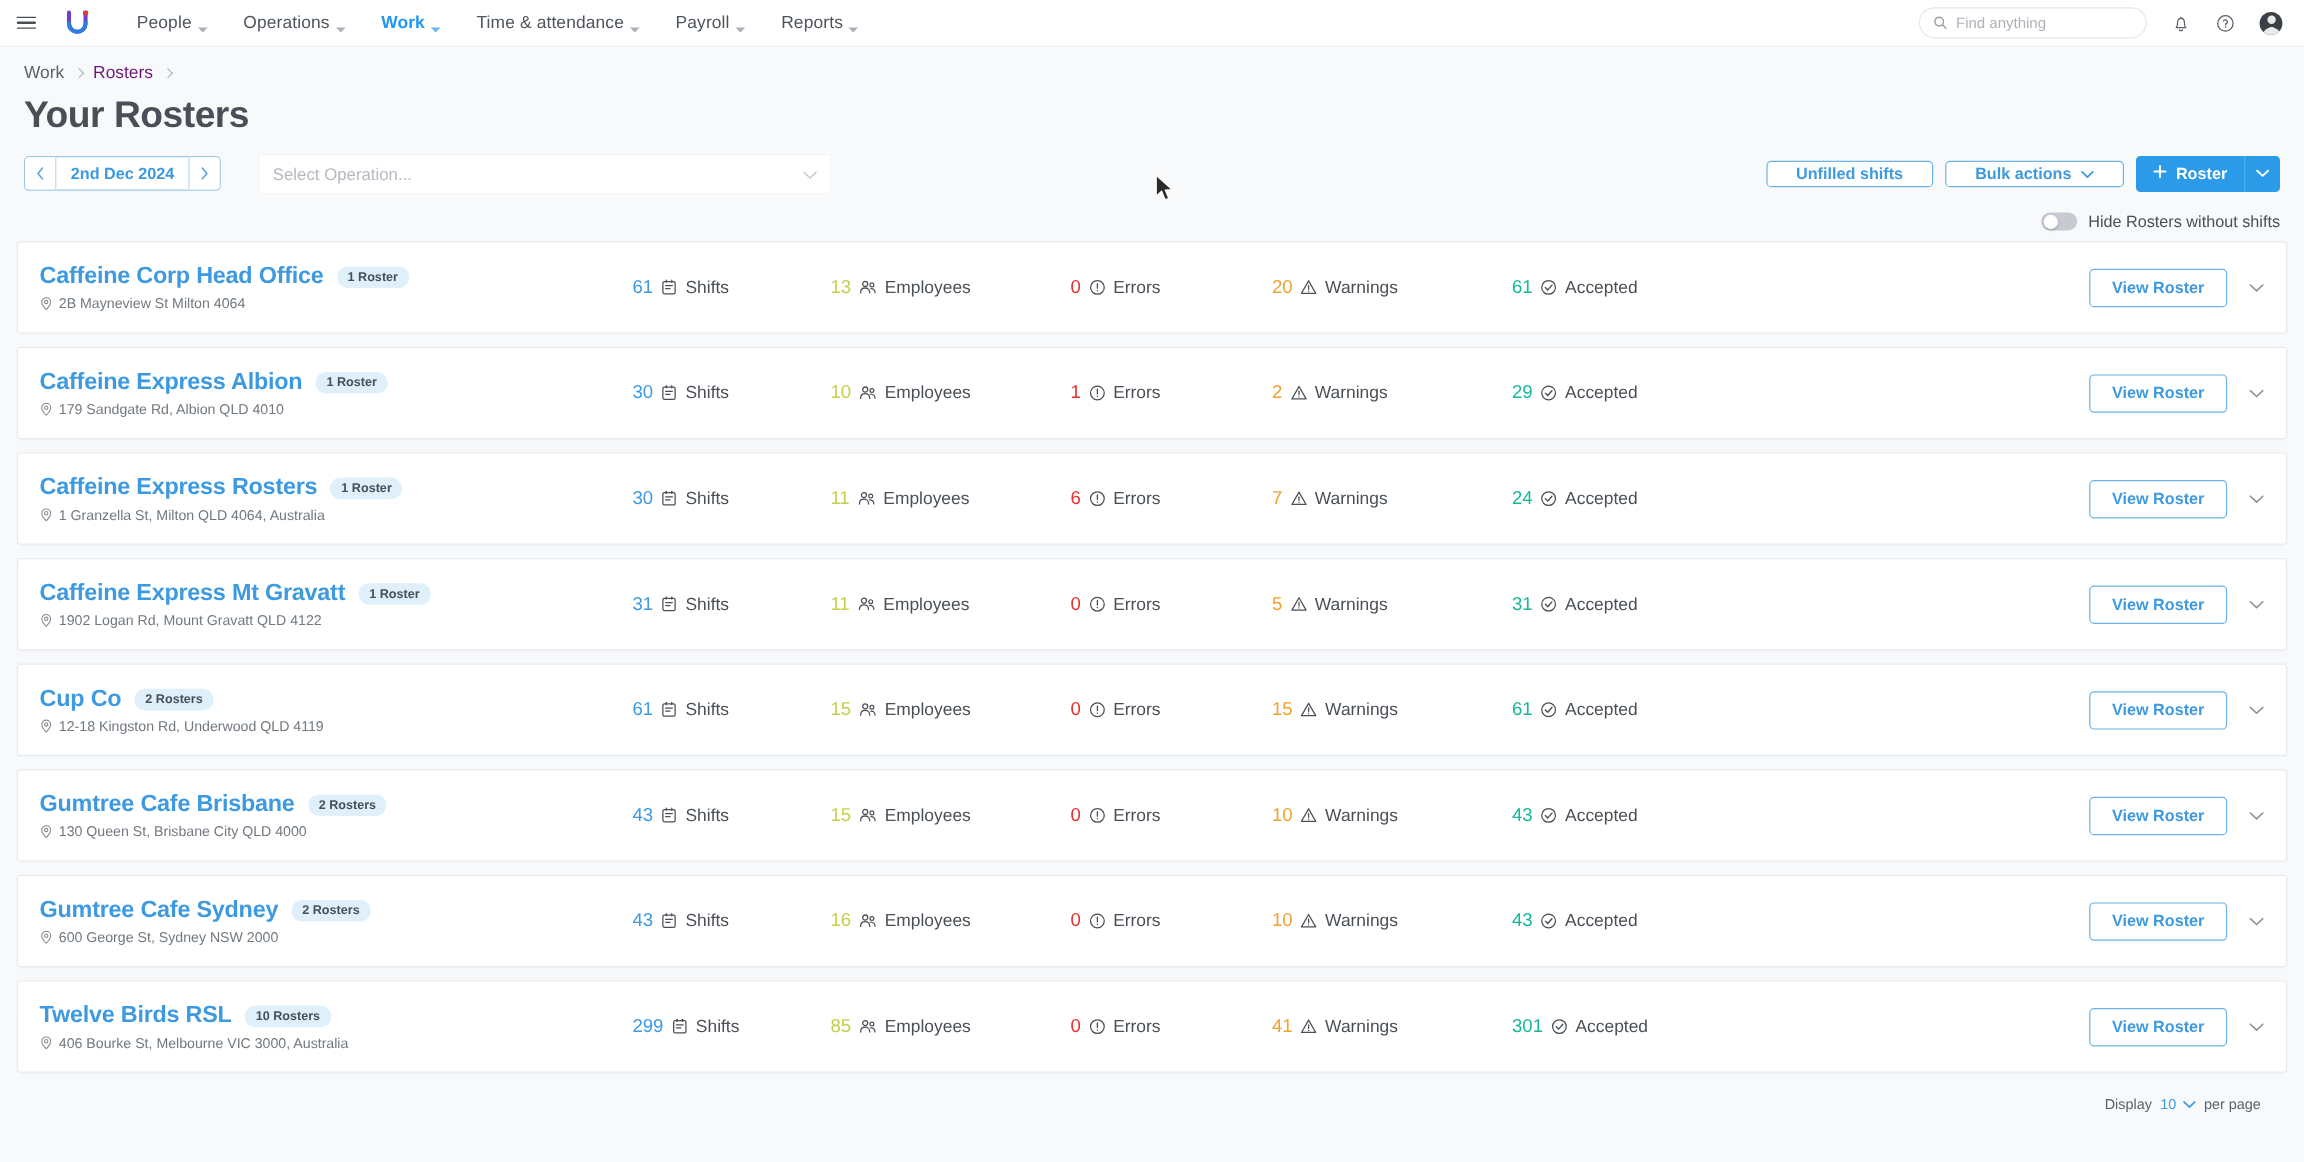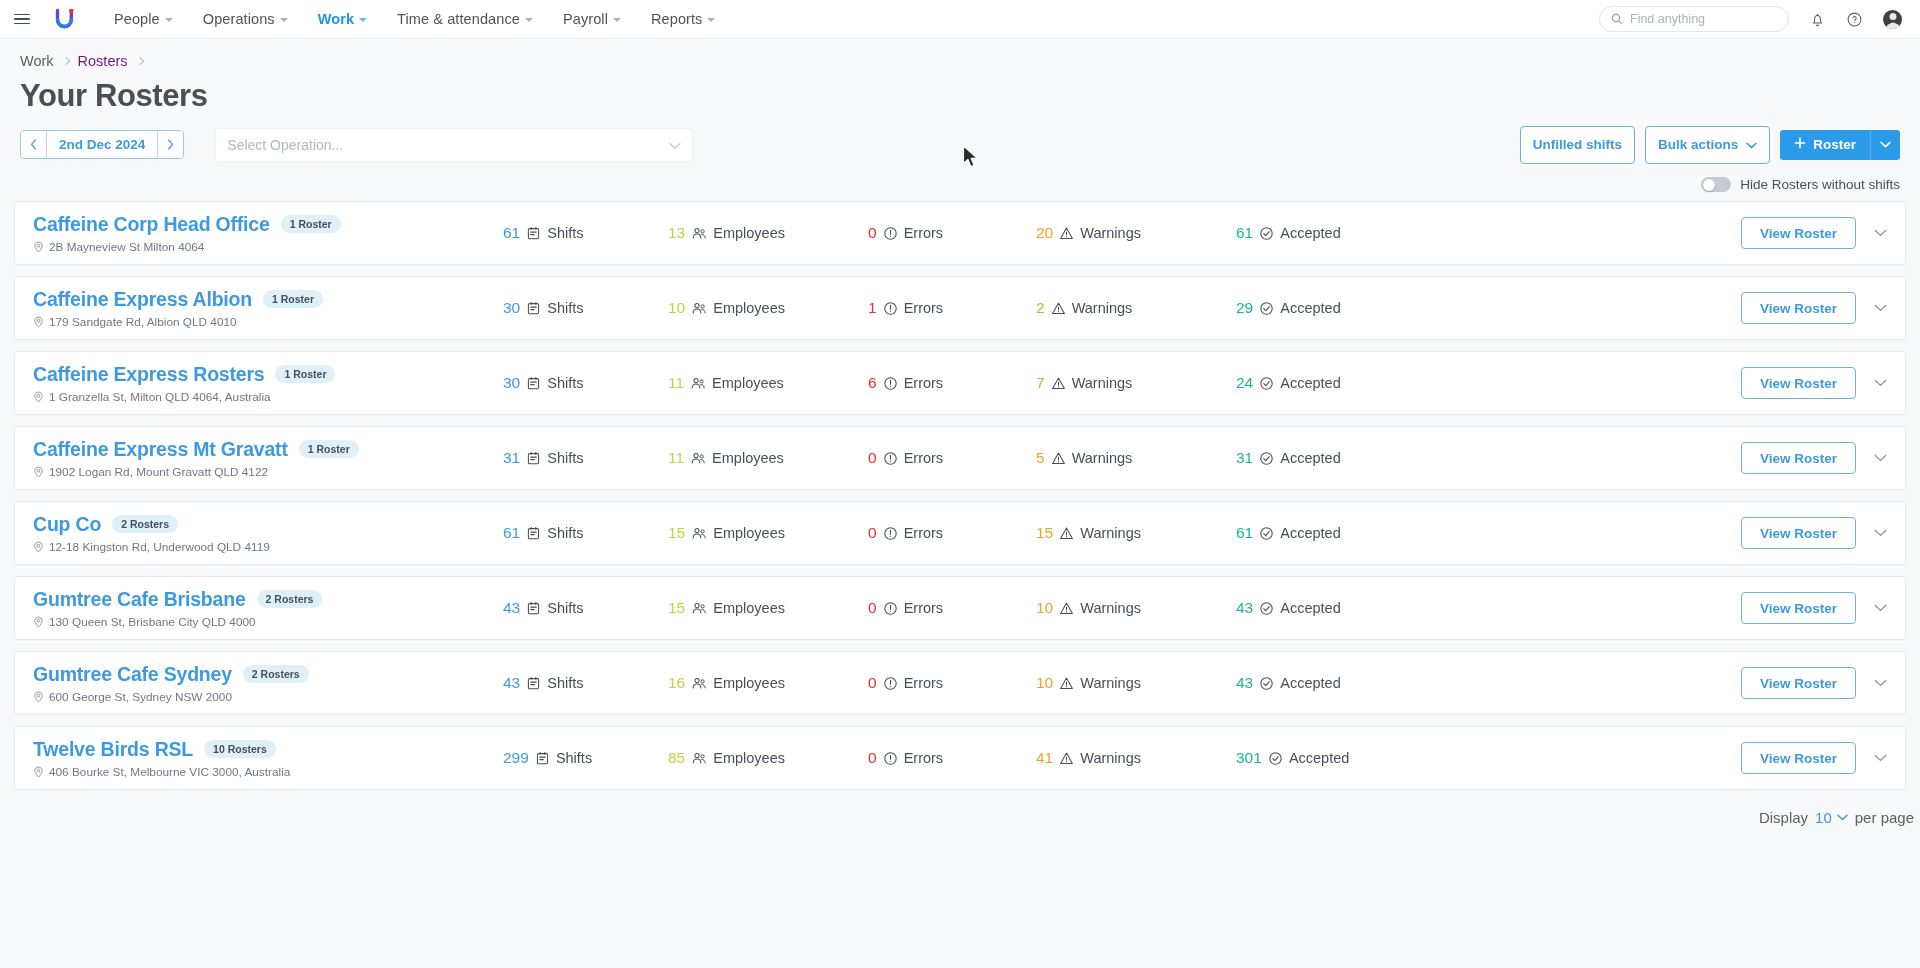--- a/index.html
+++ b/index.html
@@ -29,21 +29,21 @@
     gap: 3px; cursor: pointer; margin-right: 15px;
   }
   .hamburger span { display:block; height:1.6px; width:16px; background:#4a4f57; border-radius:1px; }
   .logo {
     width: 26px; height: 26px; margin-right: 22px;
     position: relative; cursor: pointer; flex: none;
   }
   .logo svg { display:block; }
   .nav-items { display: flex; align-items: center; gap: 0px; }
   .nav-item {
-    display: flex; align-items: center; gap: 5px;
+    display: flex; align-items: flex-end; gap: 5px;
     font-size: 14.5px; color: #4e545d; padding: 0 15px;
     cursor: pointer; letter-spacing: 0.1px;
     white-space: nowrap;
   }
   .nav-item.active { color: #2196f3; font-weight: 600; }
   .nav-item .caret {
     width: 0; height: 0; border-left: 4px solid transparent;
     border-right: 4px solid transparent; border-top: 4.5px solid #a9b0ba;
     margin-top: 2px;
   }
@@ -113,23 +113,23 @@
   .op-select {
     margin-left: 31px; width: 478px; height: 34px;
     background: #fff; border: none; border-radius: 2px;
     display: flex; align-items: center; padding: 0 12px;
     font-size: 14px; color: #b4b9c0; cursor: pointer;
     box-shadow: 0 0 0 1px #f0f2f5 inset;
   }
   .op-select .chev { margin-left: auto; }
   .toolbar-right { margin-left: auto; display: flex; align-items: center; gap: 10px; }
   .btn {
-    height: 38px; border-radius: 4px; display: flex; align-items: center;
+    height: 22px; border-radius: 4px; display: flex; align-items: center;
     justify-content: center; font-size: 13.5px; font-weight: 700;
-    cursor: pointer; white-space: nowrap; padding: 0 12px;
+    cursor: pointer; white-space: nowrap; padding: 0 24px;
   }
   .btn-outline { border: 1px solid #6cb2e4; color: #3e9ae0; background: #fff; }
   .btn-outline .chev { margin-left: 8px; }
   .btn-primary-group {
     display: flex; height: 30px; border-radius: 4px; overflow: hidden;
     background: #2b9ae8;
   }
   .btn-primary {
     background: #2b9ae8; color: #fff; font-size: 13.5px; font-weight: 700;
     display: flex; align-items: center; gap: 7px; padding: 0 14px; cursor: pointer;
@@ -152,23 +152,24 @@
     position: absolute; top: 1.5px; left: 1.5px;
     width: 12px; height: 12px; border-radius: 50%; background: #fff;
     box-shadow: 0 1px 2px rgba(0,0,0,.25);
   }
   .toggle-label { font-size: 13.5px; color: #4a4f57; }
 
   
   .list { padding: 0 14px; }
   .roster-card {
     background: #fff; border: 1px solid #e7eaee; border-radius: 3px;
-    height: 64px; display: flex; align-items: center;
+    height: 77px; display: flex; align-items: center;
     margin-bottom: 11px; padding: 0 14px 0 18px;
     box-shadow: 0 1px 0 rgba(20,30,50,.02);
+    gap: 24px;
   }
   .rc-left { width: 470px; flex: none; }
   .rc-title-row { display: flex; align-items: center; gap: 11px; }
   .rc-name {
     font-size: 19.5px; font-weight: 700; color: #3e9ae0;
     letter-spacing: -0.2px; cursor: pointer; white-space: nowrap;
   }
   .rc-badge {
     background: #dff0fb; color: #46505c; font-size: 10.5px; font-weight: 700;
     border-radius: 9px; padding: 3px 9px; white-space: nowrap;
@@ -197,21 +198,21 @@
     border: 1px solid #6cb2e4; color: #3e9ae0; background: #fff;
     border-radius: 4px; height: 32px; padding: 0 18px;
     font-size: 13.5px; font-weight: 700; display: flex; align-items: center;
     cursor: pointer; white-space: nowrap;
   }
   .row-chev { cursor: pointer; padding: 4px; display: flex; }
 
   
   .footer {
     display: flex; align-items: center; justify-content: flex-end;
-    gap: 7px; padding: 8px 6px 0 0; font-size: 15px; color: #5b616a;
+    gap: 7px; padding: 8px 36px 0 0; font-size: 12px; color: #5b616a;
   }
   .footer .perpage-val {
     color: #3e9ae0; font-weight: 400; cursor: pointer; display:flex;
     align-items:center; gap:5px;
   }
 
   
   .cursor { position: absolute; left: 962px; top: 145px; z-index: 100; pointer-events:none; }
 </style>
 </head>

